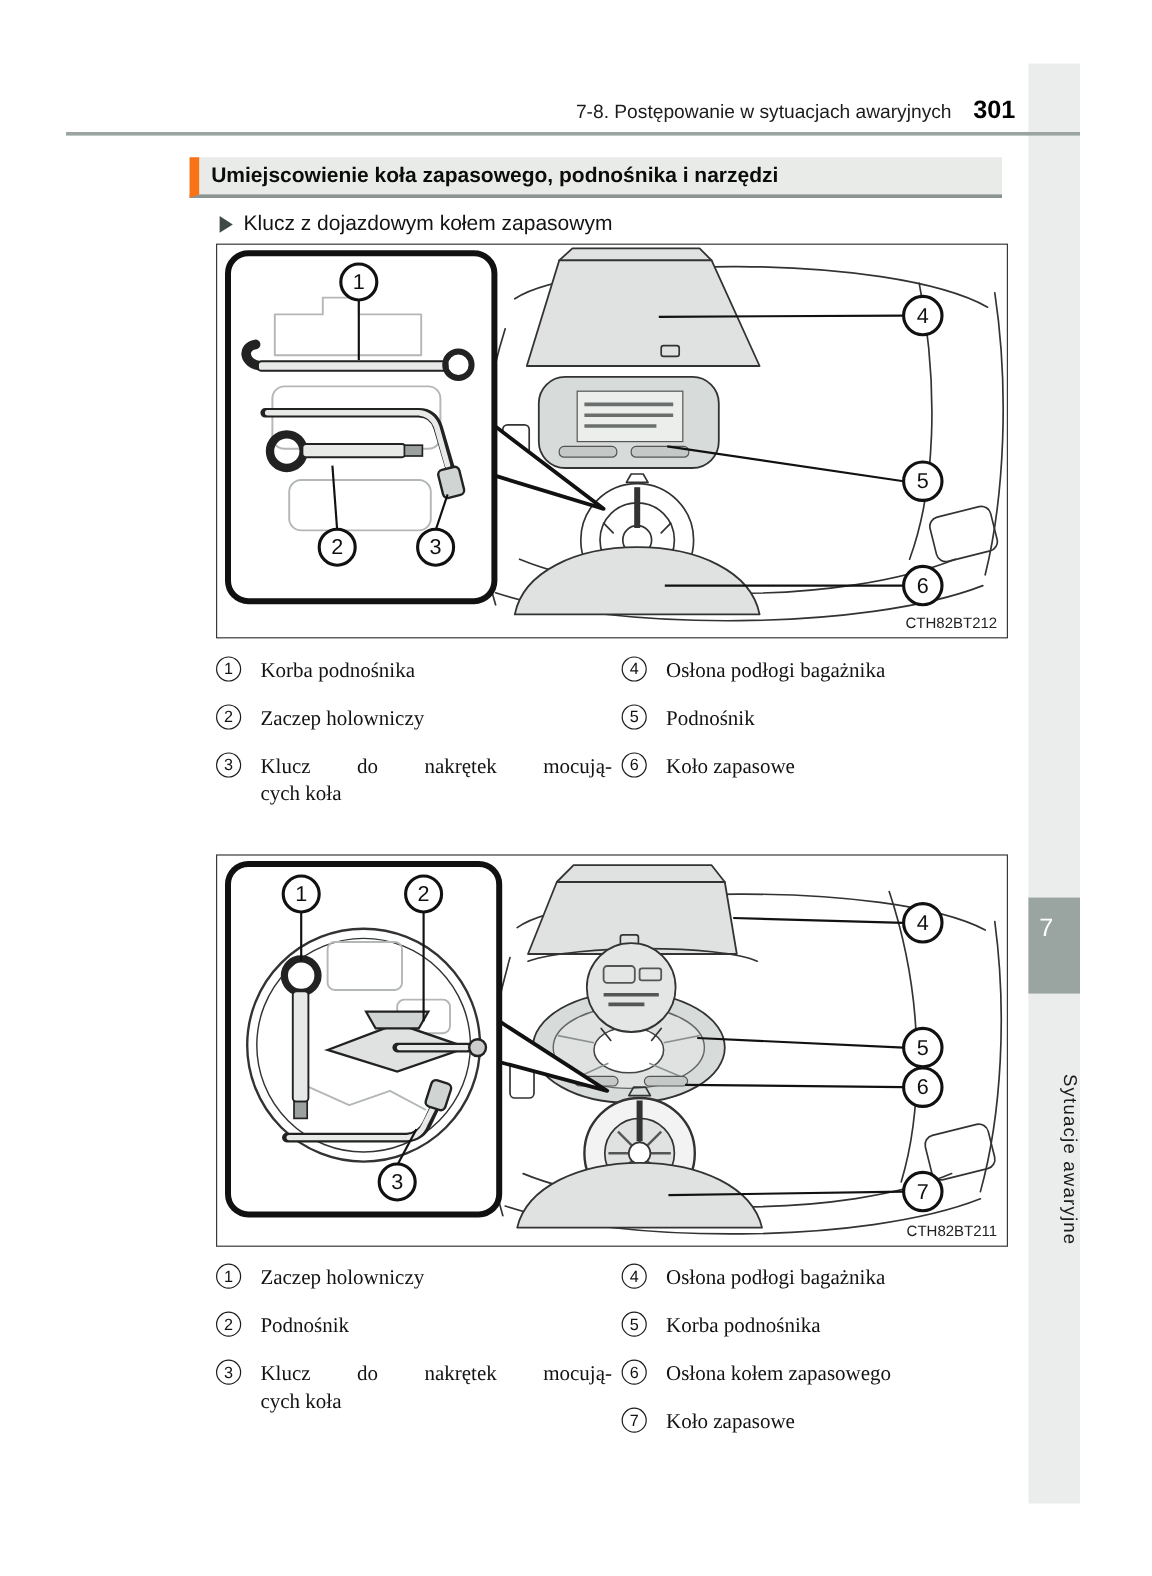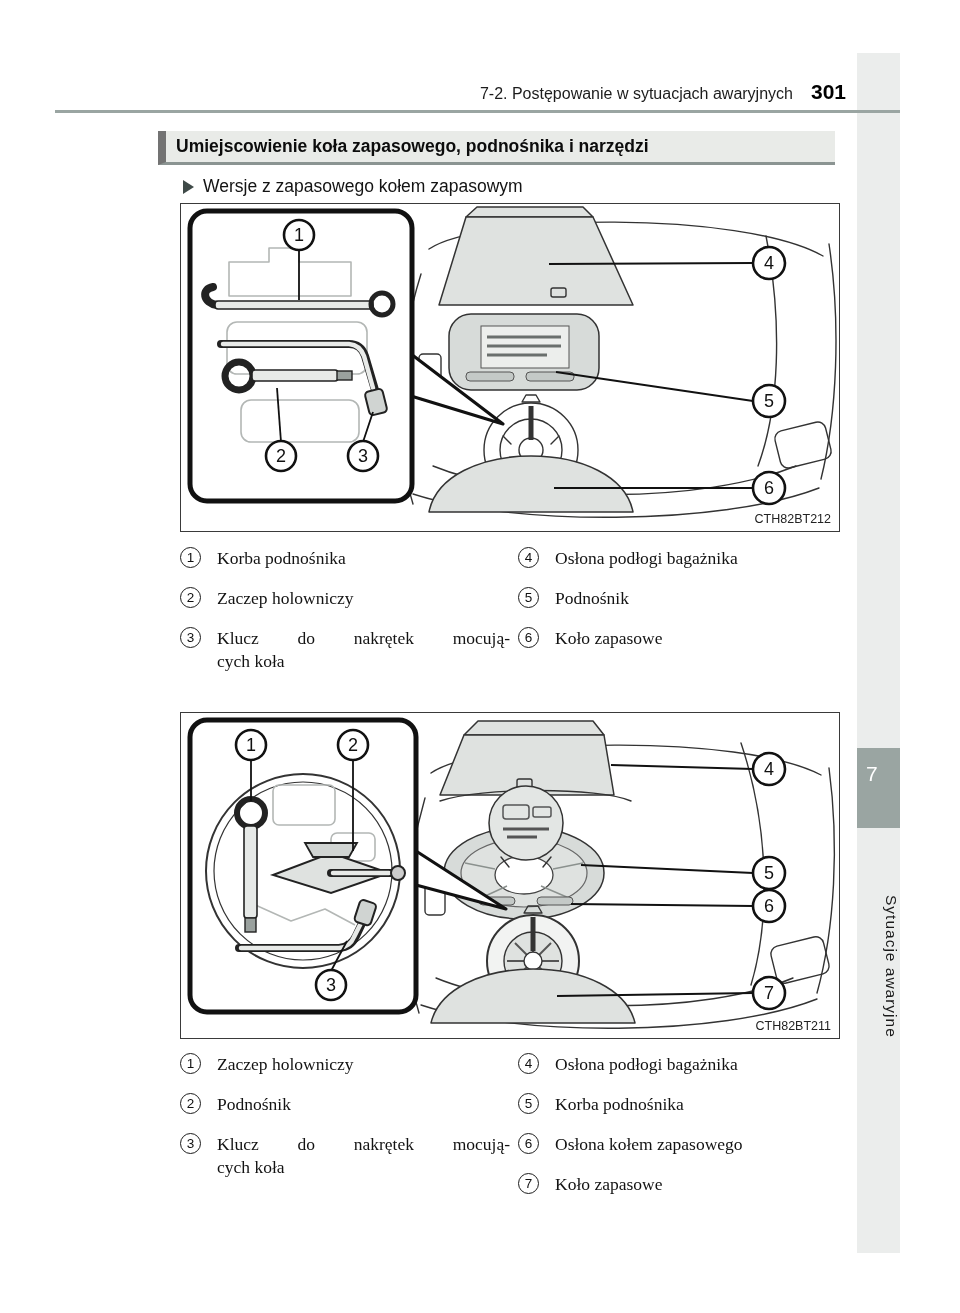--- a/index.html
+++ b/index.html
@@ -16,21 +16,21 @@
 
   
   .header{position:absolute;top:80px;left:0;right:114px;display:flex;justify-content:flex-end;
           align-items:baseline;gap:18px;}
   .header .crumb{font-size:16px;color:#1c1c1c;}
   .header .pnum{font-size:21px;font-weight:bold;color:#000;}
   .header-rule{position:absolute;left:55px;top:110px;width:845px;height:3px;background:#9aa5a2;}
 
   
   .title-bar{position:absolute;left:158px;top:131px;width:677px;height:34px;background:#e9ebe8;
-             border-left:8px solid #737373;border-bottom:3px solid #8b9492;box-sizing:border-box;
+             border-left:8px solid #f97316;border-bottom:3px solid #8b9492;box-sizing:border-box;
              display:flex;align-items:center;}
   .title-bar .t{font-size:17.5px;font-weight:bold;padding-left:10px;color:#0c0c0c;}
 
   
   .sec-head{position:absolute;left:183px;display:flex;align-items:center;gap:9px;}
   .sec-head .arrow{width:0;height:0;border-left:11px solid #3f4a48;border-top:7px solid transparent;
                    border-bottom:7px solid transparent;}
   .sec-head .txt{font-size:17.5px;color:#131313;}
 
   
@@ -67,32 +67,32 @@
 
   <div class="side-strip"></div>
   <div class="chapter-tab">
     <span>7</span>
   </div>
   <div class="chapter-vertical">
     <span>Sytuacje awaryjne</span>
   </div>
 
   <div class="header">
-    <span class="crumb">7-2. Postępowanie w sytuacjach awaryjnych</span>
+    <span class="crumb">7-8. Postępowanie w sytuacjach awaryjnych</span>
     <span class="pnum">301</span>
   </div>
   <div class="header-rule"></div>
 
   <div class="title-bar">
     <span class="t">Umiejscowienie koła zapasowego, podnośnika i narzędzi</span>
   </div>
 
   <div class="sec-head" style="top:176px;">
     <span class="arrow"></span>
-    <span class="txt">Wersje z zapasowego kołem zapasowym</span>
+    <span class="txt">Klucz z dojazdowym kołem zapasowym</span>
   </div>
 
   <div class="figure" style="top:203px;height:327px;">
     <svg width="658" height="327" viewBox="0 0 658 327">
 
       <g>
         <path class="oln" d="M248,45 C300,10 560,6 642,52"></path>
         <path class="oln" d="M240,70 C215,150 212,235 232,300"></path>
         <path class="oln" d="M648,40 C660,120 656,210 640,275"></path>
         <path class="oln" d="M585,32 C602,120 598,205 577,262"></path>

